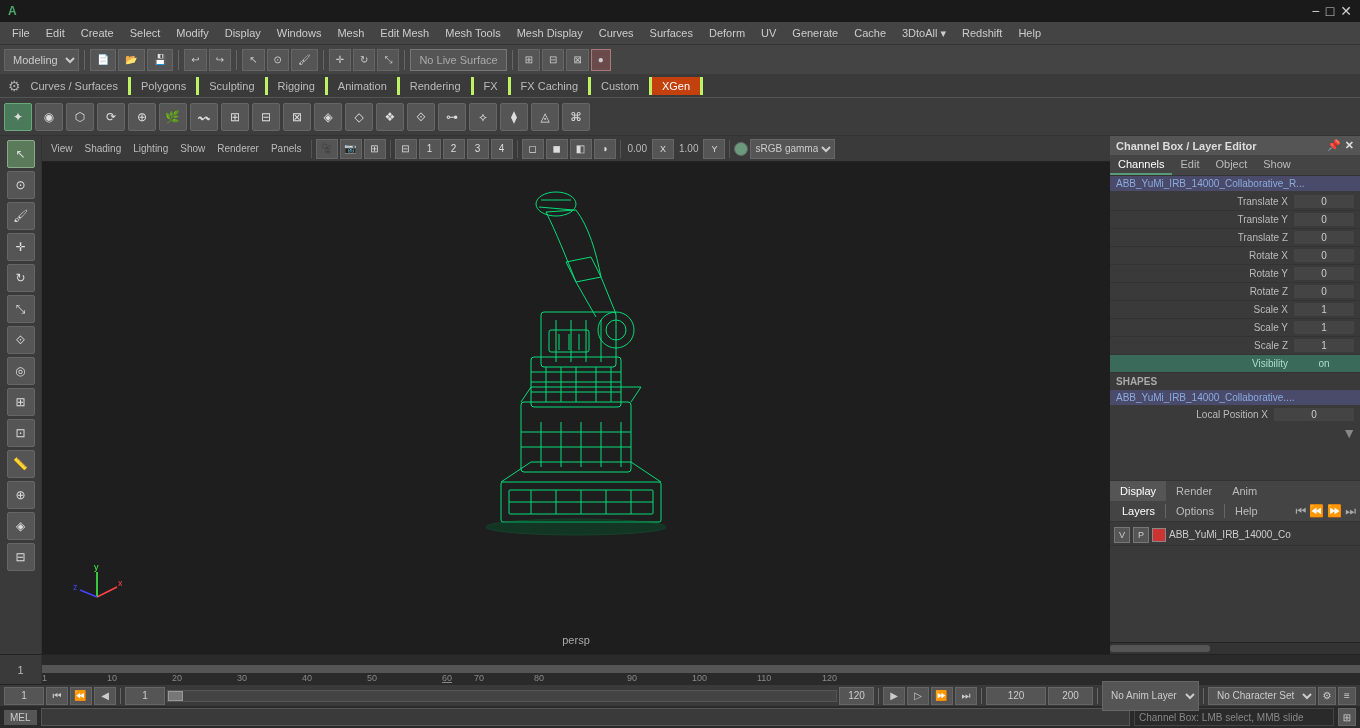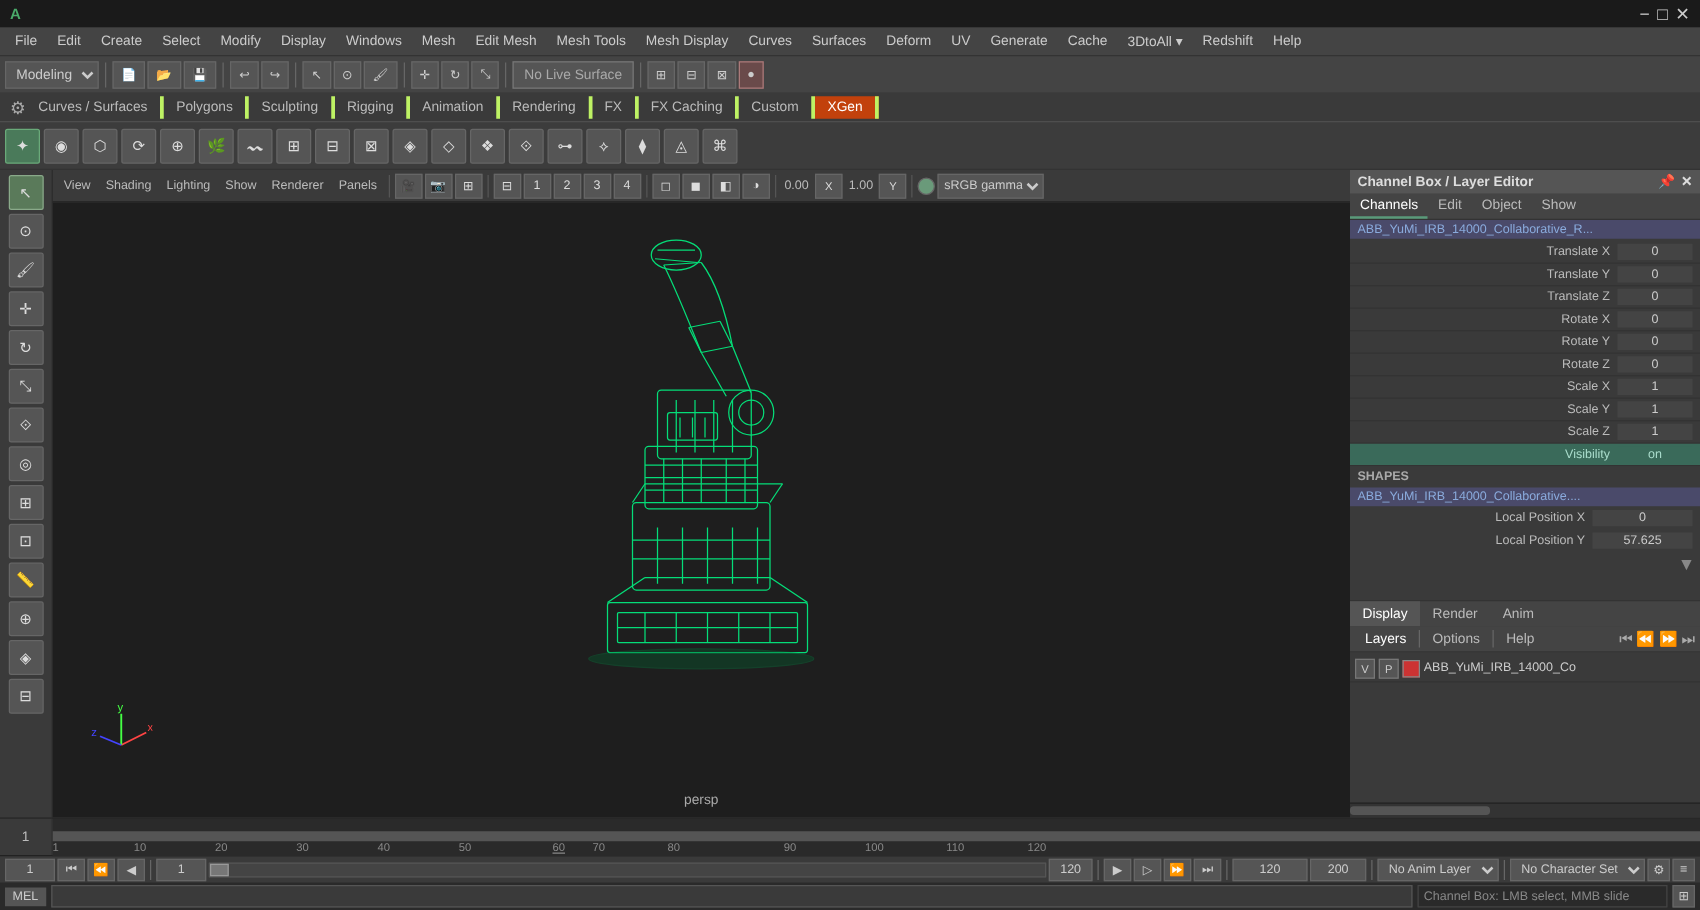--- a/index.html
+++ b/index.html
@@ -512,21 +512,21 @@
       background: #555;
       border: 1px solid #666;
       color: #ccc;
       text-align: center;
       font-size: 10px;
     }
     .no-anim-layer-select {
       background: #555;
       border: 1px solid #666;
       color: #ccc;
-      height: 18px;
+      height: 30px;
       font-size: 10px;
       padding: 0 4px;
     }
     .no-char-set {
       background: #555;
       border: 1px solid #666;
       color: #ccc;
       height: 18px;
       font-size: 10px;
       padding: 0 4px;
@@ -573,21 +573,21 @@
       overflow: hidden;
     }
 
     #viewport-with-tools {
       display: flex;
       flex: 1;
       overflow: hidden;
     }
 
     #right-panel-outer {
-      width: 280px;
+      width: 250px;
       background: #3a3a3a;
       display: flex;
       flex-direction: column;
       position: relative;
     }
 
   </style>
 </head>
 <body>
 
@@ -902,24 +902,20 @@
         </div>
         <div class="channel-row visibility">
           <span class="channel-name">Visibility</span>
           <span class="channel-value">on</span>
         </div>
         <div class="shapes-header">SHAPES</div>
         <div class="channel-obj-name">ABB_YuMi_IRB_14000_Collaborative....</div>
         <div class="local-pos-row">
           <span class="local-pos-name">Local Position X</span>
           <span class="local-pos-value">0</span>
-        </div>
-        <div class="local-pos-row">
-          <span class="local-pos-name">Local Position Y</span>
-          <span class="local-pos-value">57.625</span>
         </div>
 
         <div style="display:flex;justify-content:flex-end;padding:2px 4px;">
           <span style="font-size:14px;color:#888;">▼</span>
         </div>
       </div>
 
       <div id="display-tabs">
         <span class="disp-tab active">Display</span>
         <span class="disp-tab">Render</span>

